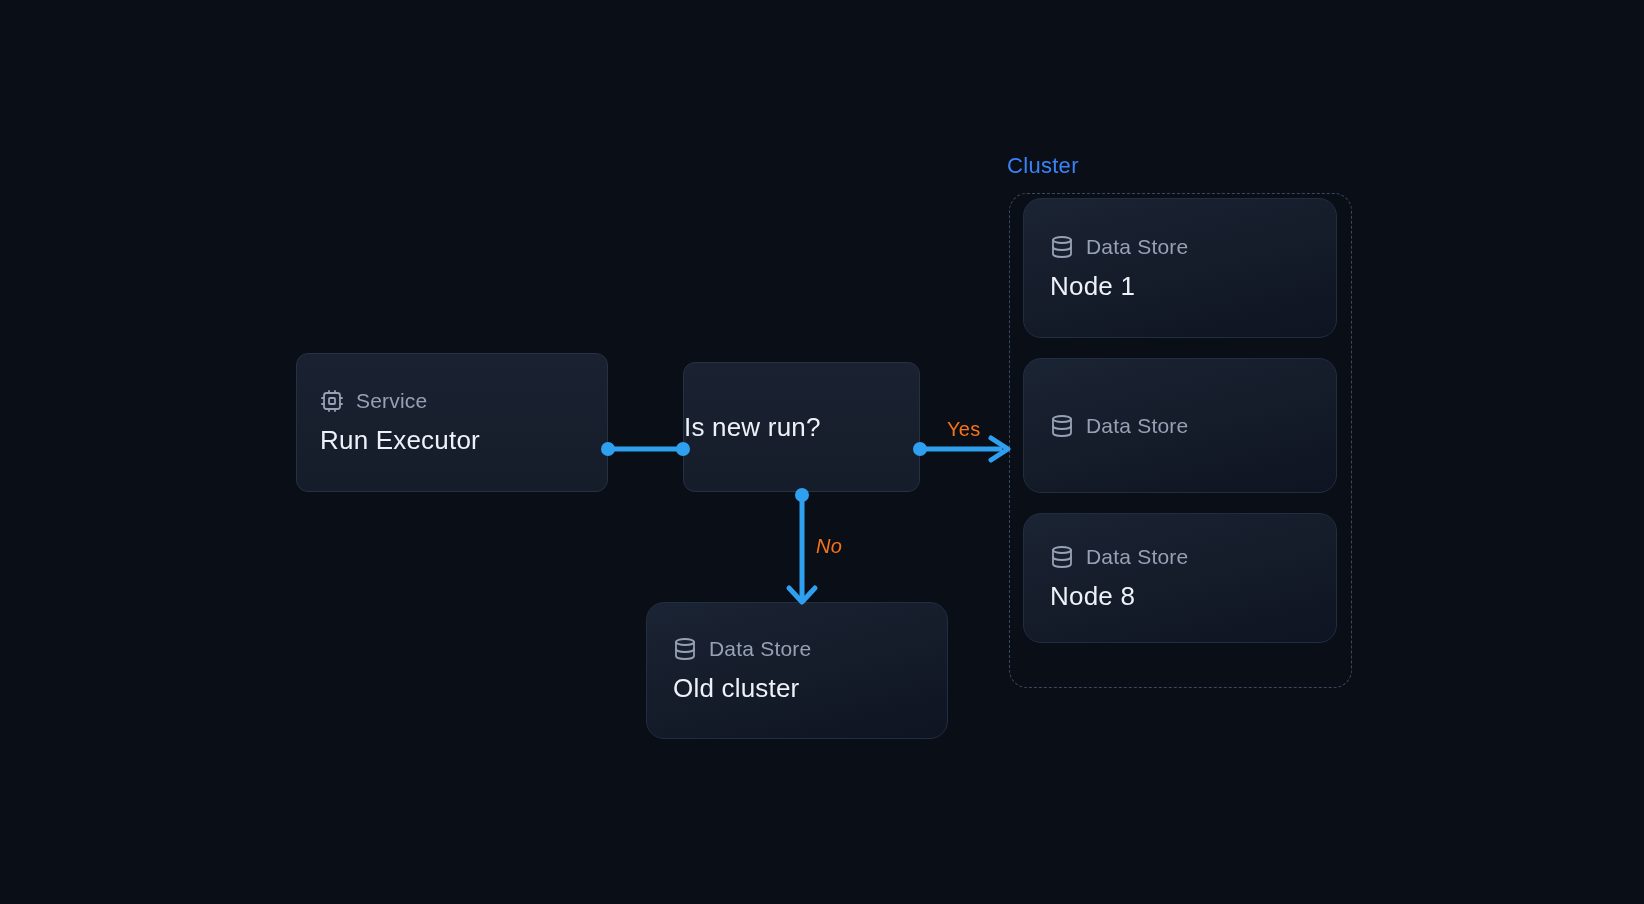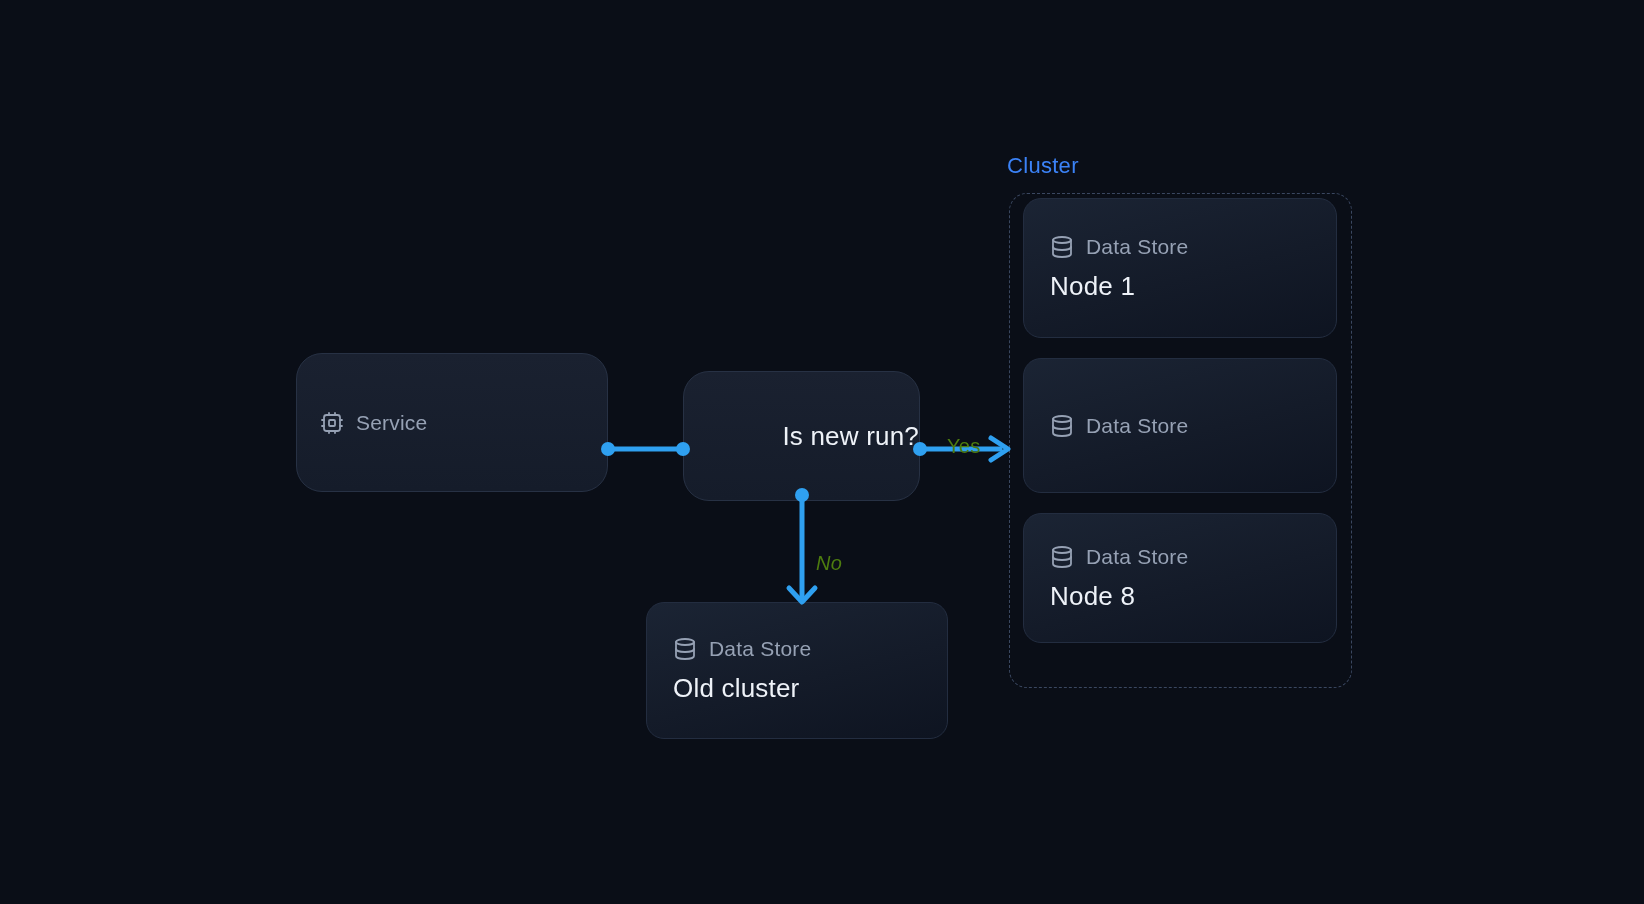--- a/index.html
+++ b/index.html
@@ -8,21 +8,21 @@
     width: 1644px;
     height: 904px;
     background: #0a0e17;
     overflow: hidden;
     font-family: "Liberation Sans", sans-serif;
     -webkit-font-smoothing: antialiased;
   }
   .node {
     position: absolute;
     box-sizing: border-box;
-    border-radius: 26px;
+    border-radius: 12px;
     border: 1px solid #273144;
     background: linear-gradient(180deg, #1a2130 0%, #151c2a 100%);
     z-index: 2;
     display: flex;
     flex-direction: column;
     justify-content: center;
   }
   .store-card {
     border-radius: 18px;
     border: 1px solid #232d40;
@@ -35,21 +35,21 @@
   .type-label {
     font-size: 21px;
     color: #96a1b4;
     letter-spacing: 0.2px;
   }
   .node-title {
     font-size: 26px;
     color: #eef2f8;
     letter-spacing: 0.2px;
   }
-  .decision-node { align-items: flex-end; margin-top: 9px; }
+  .decision-node { align-items: flex-start; }
   .decision-text { font-size: 26px; color: #eef2f8; letter-spacing: 0.2px; }
   .cluster-label {
     position: absolute;
     left: 1007px;
     top: 153px;
     font-size: 22px;
     color: #3b82f6;
     letter-spacing: 0.3px;
     z-index: 2;
   }
@@ -60,24 +60,23 @@
     width: 343px;
     height: 495px;
     box-sizing: border-box;
     border: 1.5px dashed #3a4760;
     border-radius: 18px;
     z-index: 1;
   }
   .edge-label {
     position: absolute;
     font-size: 20px;
-    color: #4d7c0f;
+    color: #f97316;
     letter-spacing: 0.3px;
     z-index: 4;
-    margin-top: 17px;
   }
   .yes-label { left: 947px; top: 418px; }
   .no-label  { left: 816px; top: 535px; font-style: italic; }
   .edges-svg {
     position: absolute;
     left: 0; top: 0;
     width: 1644px; height: 904px;
     z-index: 3;
     pointer-events: none;
   }
@@ -90,20 +89,21 @@
   <div class="node" style="left:296px; top:353px; width:312px; height:139px;">
     <div class="node-body service-body">
       <div class="type-row">
         <svg viewBox="0 0 24 24" fill="none" stroke="currentColor" stroke-width="1.8" stroke-linecap="round" stroke-linejoin="round">
           <rect x="4" y="4" width="16" height="16" rx="2.5"></rect>
           <rect x="9" y="9" width="6" height="6" rx="1"></rect>
           <path d="M9 2v2M15 2v2M9 20v2M15 20v2M2 9h2M2 15h2M20 9h2M20 15h2"></path>
         </svg>
         <span class="type-label">Service</span>
       </div>
+      <div class="node-title">Run Executor</div>
     </div>
   </div>
 
   <div class="node decision-node" style="left:683px; top:362px; width:237px; height:130px;">
     <span class="decision-text">Is new run?</span>
   </div>
 
   <div class="cluster-label">Cluster</div>
   <div class="cluster-box"></div>
 

